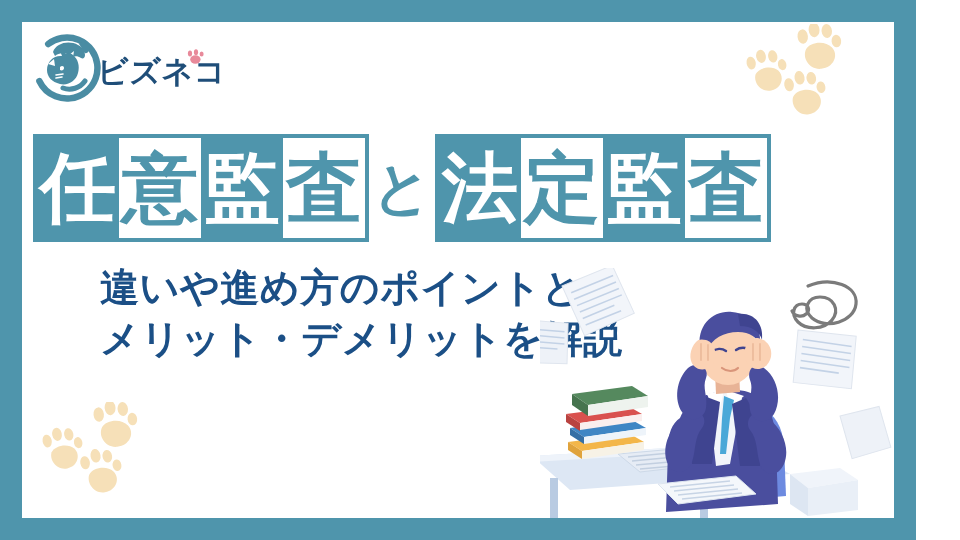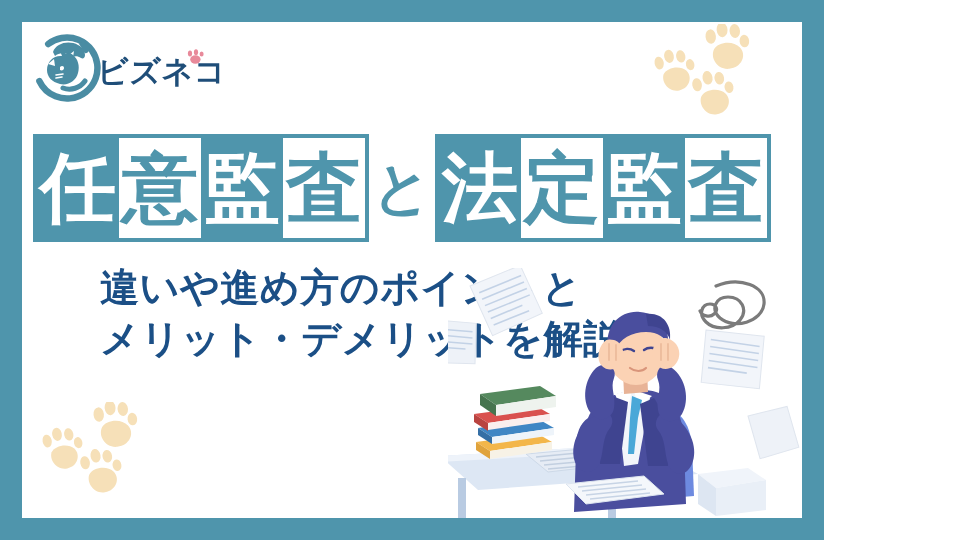--- a/index.html
+++ b/index.html
@@ -7,21 +7,21 @@
     margin: 0;
     padding: 0;
     background: #ffffff;
   }
   body {
     font-family: "Liberation Sans", "DejaVu Sans", sans-serif;
   }
 
   .canvas {
     position: relative;
-    width: 824px;
+    width: 916px;
     height: 540px;
     background: #4f95ac;
     overflow: hidden;
     text-decoration: underline;
   }
 
   
   .inner {
     position: absolute;
     left: 22px;

